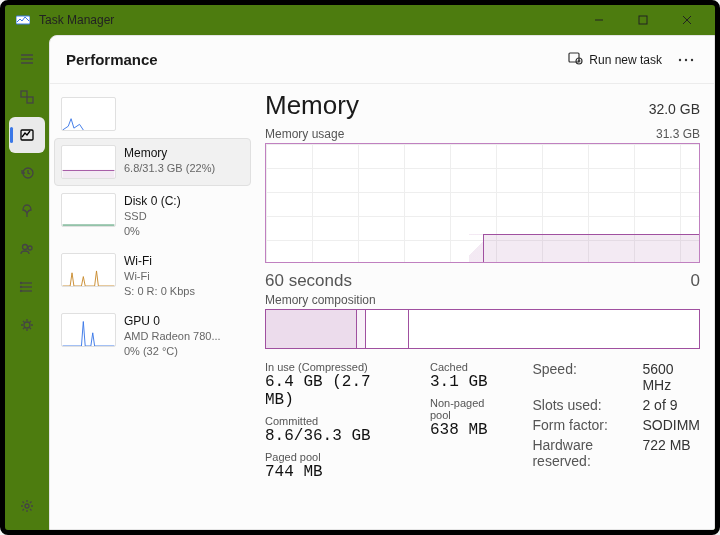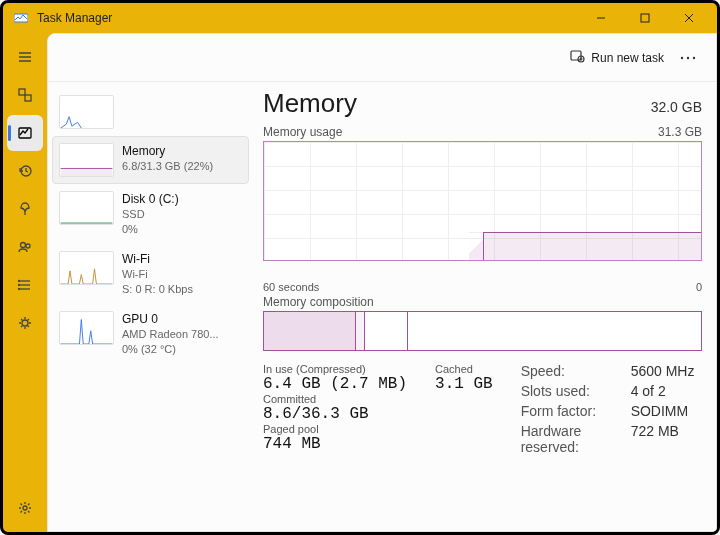--- a/index.html
+++ b/index.html
@@ -1,17 +1,17 @@
 <!DOCTYPE html>
 <html><head>
 <meta charset="utf-8">
 <style>
   * { box-sizing: border-box; }
   html, body { margin:0; padding:0; font-family: "Segoe UI", Arial, sans-serif; font-size:12px; color:#1a1a1a; background:#f3f3f3; }
-  .window { width:720px; height:535px; background:#eab308; border:3px solid #000000; border-radius:8px; overflow:hidden; display:flex; flex-direction:column; position:relative; }
+  .window { width:720px; height:535px; background:#4d7c0f; border:5px solid #000000; border-radius:8px; overflow:hidden; display:flex; flex-direction:column; position:relative; }
 
   
   .titlebar { height:30px; display:flex; align-items:center; padding:0 6px 0 10px; }
   .titlebar-icon { width:16px; height:16px; margin-right:8px; display:flex; align-items:center; justify-content:center; }
   .titlebar-title { font-size:12px; color:#222; flex:0 0 auto; }
   .titlebar-spacer { flex:1; }
   .winbtn { width:44px; height:30px; display:flex; align-items:center; justify-content:center; }
   .winbtn svg { stroke:#222; }
 
   .body { flex:1; display:flex; min-height:0; }
@@ -49,29 +49,29 @@
   .dtitle { font-size:26px; font-weight:400; }
   .dspacer { flex:1; }
   .dtotal { font-size:14px; color:#333; }
 
   .subrow { display:flex; font-size:12px; color:#555; margin-top:6px; }
   .subrow .right { margin-left:auto; }
 
   .chart { height:120px; border:1px solid #c080c0; margin-top:2px; background:#fff; position:relative; background-image:linear-gradient(to bottom, #eee 1px, transparent 1px),linear-gradient(to right,#eee 1px,transparent 1px); background-size:100% 24px, 46px 100%; }
   .chart-fill { position:absolute; bottom:0; right:0; left:50%; height:24%; background:rgba(160,80,160,0.12); border-top:1px solid #a050a0;}
   .chart-fill::before { content:""; position:absolute; left:-14px; bottom:0; width:14px; border-top:1px solid rgba(160,80,160,0); border-right:1px solid #a050a0; height:100%; background:linear-gradient(135deg, transparent 49%, rgba(160,80,160,0.12) 51%);}
-  .chart-caption { display:flex; justify-content:space-between; font-size:11px; color:#555; margin-top:20px; }
+  .chart-caption { display:flex; justify-content:space-between; font-size:17px; color:#555; margin-top:8px; }
 
   .compbar { height:40px; border:1px solid #a050a0; margin-top:2px; display:flex; background:#fff; }
   .compbar .seg1 { width:21%; background:rgba(160,80,160,0.2); border-right:1px solid #a050a0; }
   .compbar .seg2 { width:2%; background:rgba(160,80,160,0.08); border-right:1px solid #a050a0; }
   .compbar .seg3 { width:10%; background:rgba(160,80,160,0.0); border-right:1px solid #a050a0; }
 
   .stats { display:flex; gap:28px; margin-top:12px; font-size:12px; }
-  .col { display:flex; flex-direction:column; }
+  .col { display:flex; flex-direction:column; gap:6px; }
   .lbl { font-size:11px; color:#555; }
   .val { font-size:16px; color:#111;font-family:Liberation Mono, monospace; }
   .kv { display:grid; grid-template-columns:110px auto; row-gap:4px; font-size:14px; color:#333; }
   .kv .k { color:#555; }
 </style>
 </head>
 <body>
 
 <div class="window">
 
@@ -164,20 +164,21 @@
       <div class="rail-item" style="margin-bottom:6px;">
           <svg width="16" height="16" stroke="#444" fill="none" stroke-width="1.3">
             <circle cx="8" cy="8" r="2"></circle>
             <path d="M8 2v2M8 12v2M2 8h2M12 8h2M3.5 3.5l1.5 1.5M12.5 12.5l-1.5-1.5M12.5 3.5l-1.5 1.5M3.5 12.5l1.5-1.5"></path>
           </svg>
         </div>
     </div>
 
     <div class="main">
       <div class="header">
+        <span class="header-title">Performance</span>
         <span class="header-spacer"></span>
         <div class="run-task">
           <span><svg width="16" height="16" stroke="#333" fill="none" stroke-width="1.2">
                 <rect x="2" y="3" width="10" height="9" rx="1"></rect>
                 <circle cx="12" cy="11" r="3"></circle>
                 <line x1="12" y1="9.5" x2="12" y2="12.5"></line>
                 <line x1="10.5" y1="11" x2="13.5" y2="11"></line>
               </svg></span>
           <span>Run new task</span>
         </div>
@@ -291,27 +292,31 @@
               <div>
                   <div class="lbl">Paged pool</div>
                   <div class="val">744 MB</div>
                 </div>
             </div>
             <div class="col">
               <div>
                   <div class="lbl">Cached</div>
                   <div class="val">3.1 GB</div>
                 </div>
+              <div>
+                  <div class="lbl">Non-paged pool</div>
+                  <div class="val">638 MB</div>
+                </div>
             </div>
             <div class="col">
               <div class="kv">
                 <span class="k">Speed:</span>
                   <span>5600 MHz</span>
                 <span class="k">Slots used:</span>
-                  <span>4 of 2</span>
+                  <span>2 of 9</span>
                 <span class="k">Form factor:</span>
                   <span>SODIMM</span>
                 <span class="k">Hardware reserved:</span>
                   <span>722 MB</span>
               </div>
             </div>
           </div>
 
         </div>
       </div>

